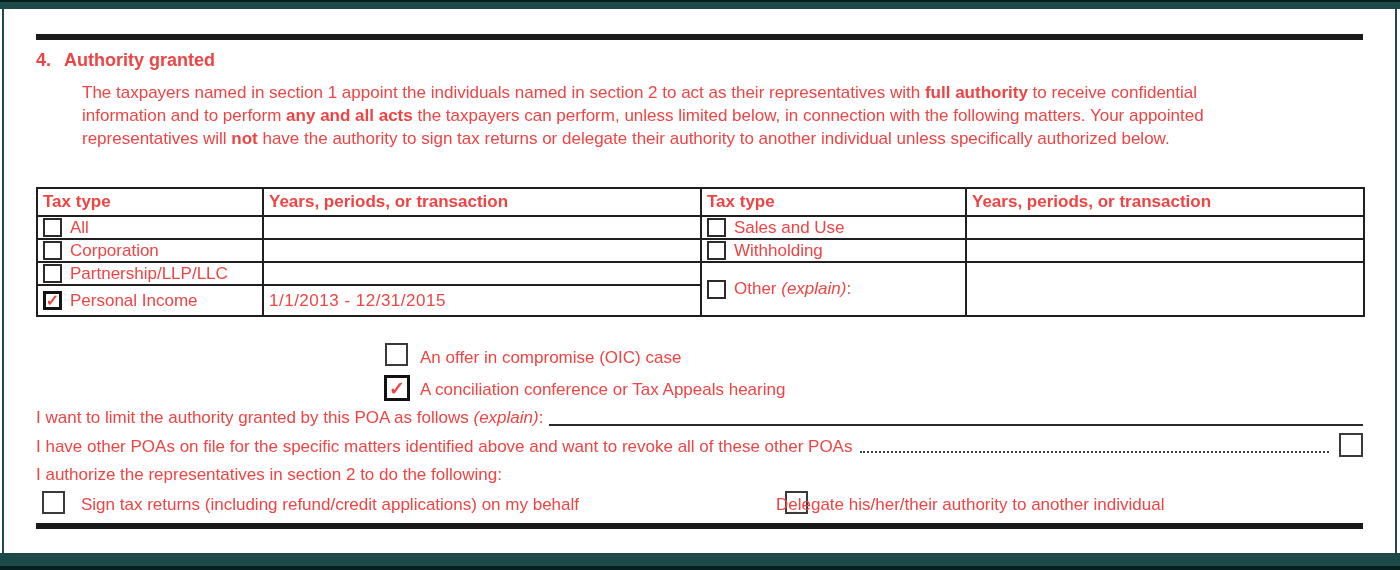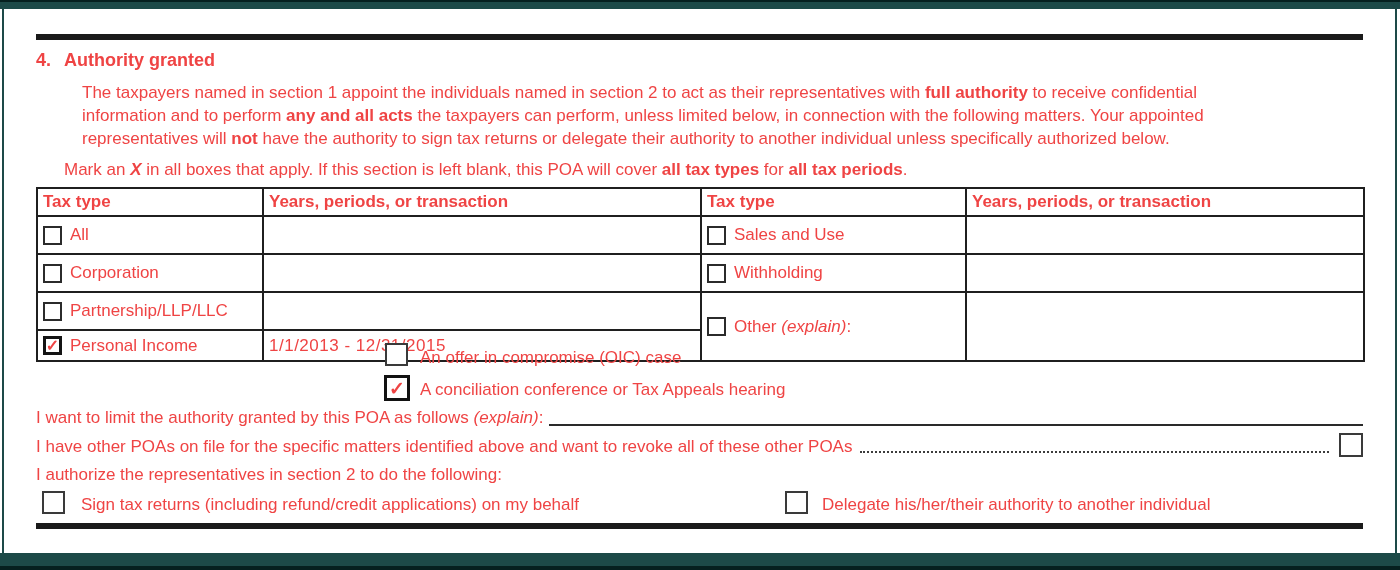--- a/index.html
+++ b/index.html
@@ -22,21 +22,21 @@
 
   .heading{position:absolute;top:50px;left:0;font-size:18px;font-weight:700;}
   .heading .num{display:inline-block;width:28px;}
 
   .para{position:absolute;top:81px;left:46px;line-height:23px;}
   .markline{position:absolute;top:160px;left:28px;}
 
   table.taxes{position:absolute;top:187px;left:0;border-collapse:collapse;table-layout:fixed;width:1327px;}
   table.taxes th,table.taxes td{border:2px solid #1f1f1f;font-size:17px;padding:0 0 0 5px;vertical-align:middle;overflow:hidden;}
   table.taxes th{text-align:left;font-weight:700;height:26px;margin-top:12px;}
-  table.taxes tr.r{height:38px;}
+  table.taxes tr.r{height:23px;}
   td.valcell{font-size:28px;letter-spacing:.5px;padding:0;}
   td.topcell{vertical-align:top;padding-top:4px;}
 
   .tcb{display:inline-flex;width:19px;height:19px;box-sizing:border-box;border:2px solid #2b2b2b;background:#fff;
        align-items:center;justify-content:center;font-size:15px;font-weight:700;margin-right:8px;vertical-align:middle;flex:none;}
   .tcb.checked{border:3px solid #141414;font-size:16px;}
   .cb{display:inline-flex;width:23px;height:23px;box-sizing:border-box;border:2px solid #3a3a3a;background:#fff;
       align-items:center;justify-content:center;font-size:17px;font-weight:700;flex:none;}
   .cb.checked{width:26px;height:26px;border:3px solid #121212;font-size:19px;}
   .cellrow{display:flex;align-items:center;}
@@ -61,23 +61,20 @@
     <div class="heading nowrap">
       <span class="num">4.</span><span>Authority granted</span>
     </div>
 
     <div class="para">
       <div class="nowrap"><span>The taxpayers named in section 1 appoint the individuals named in section 2 to act as their representatives with </span><span class="b">full authority</span><span> to receive confidential</span></div>
       <div class="nowrap"><span>information and to perform </span><span class="b">any and all acts</span><span> the taxpayers can perform, unless limited below, in connection with the following matters. Your appointed</span></div>
       <div class="nowrap"><span>representatives will </span><span class="b">not</span><span> have the authority to sign tax returns or delegate their authority to another individual unless specifically authorized below.</span></div>
     </div>
 
-    <div class="markline nowrap">
-      <span>Mark an </span><span class="bi">X</span><span> in all boxes that apply. If this section is left blank, this POA will cover </span><span class="b">all tax types</span><span> for </span><span class="b">all tax periods</span><span>.</span>
-    </div>
 
     <table class="taxes">
       <colgroup>
           <col style="width:226px">
           <col style="width:438px">
           <col style="width:265px">
           <col style="width:398px">
         </colgroup>
       <tbody>
           <tr>
@@ -184,17 +181,17 @@
 
     <div class="abs nowrap" style="top:465px;left:0;">I authorize the representatives in section 2 to do the following:</div>
 
     <span class="cb abs" style="top:491px;left:6px;">
         <span></span>
       </span>
     <span class="abs nowrap" style="top:495px;left:45px;">Sign tax returns (including refund/credit applications) on my behalf</span>
     <span class="cb abs" style="top:491px;left:749px;">
         <span></span>
       </span>
-    <span class="abs nowrap" style="top:495px;left:786px;text-align:center;">Delegate his/her/their authority to another individual</span>
+    <span class="abs nowrap" style="top:495px;left:740px;text-align:center;">Delegate his/her/their authority to another individual</span>
 
     <div class="rule" style="top:523px;"></div>
   </div>
 </div>
 
 </body></html>

